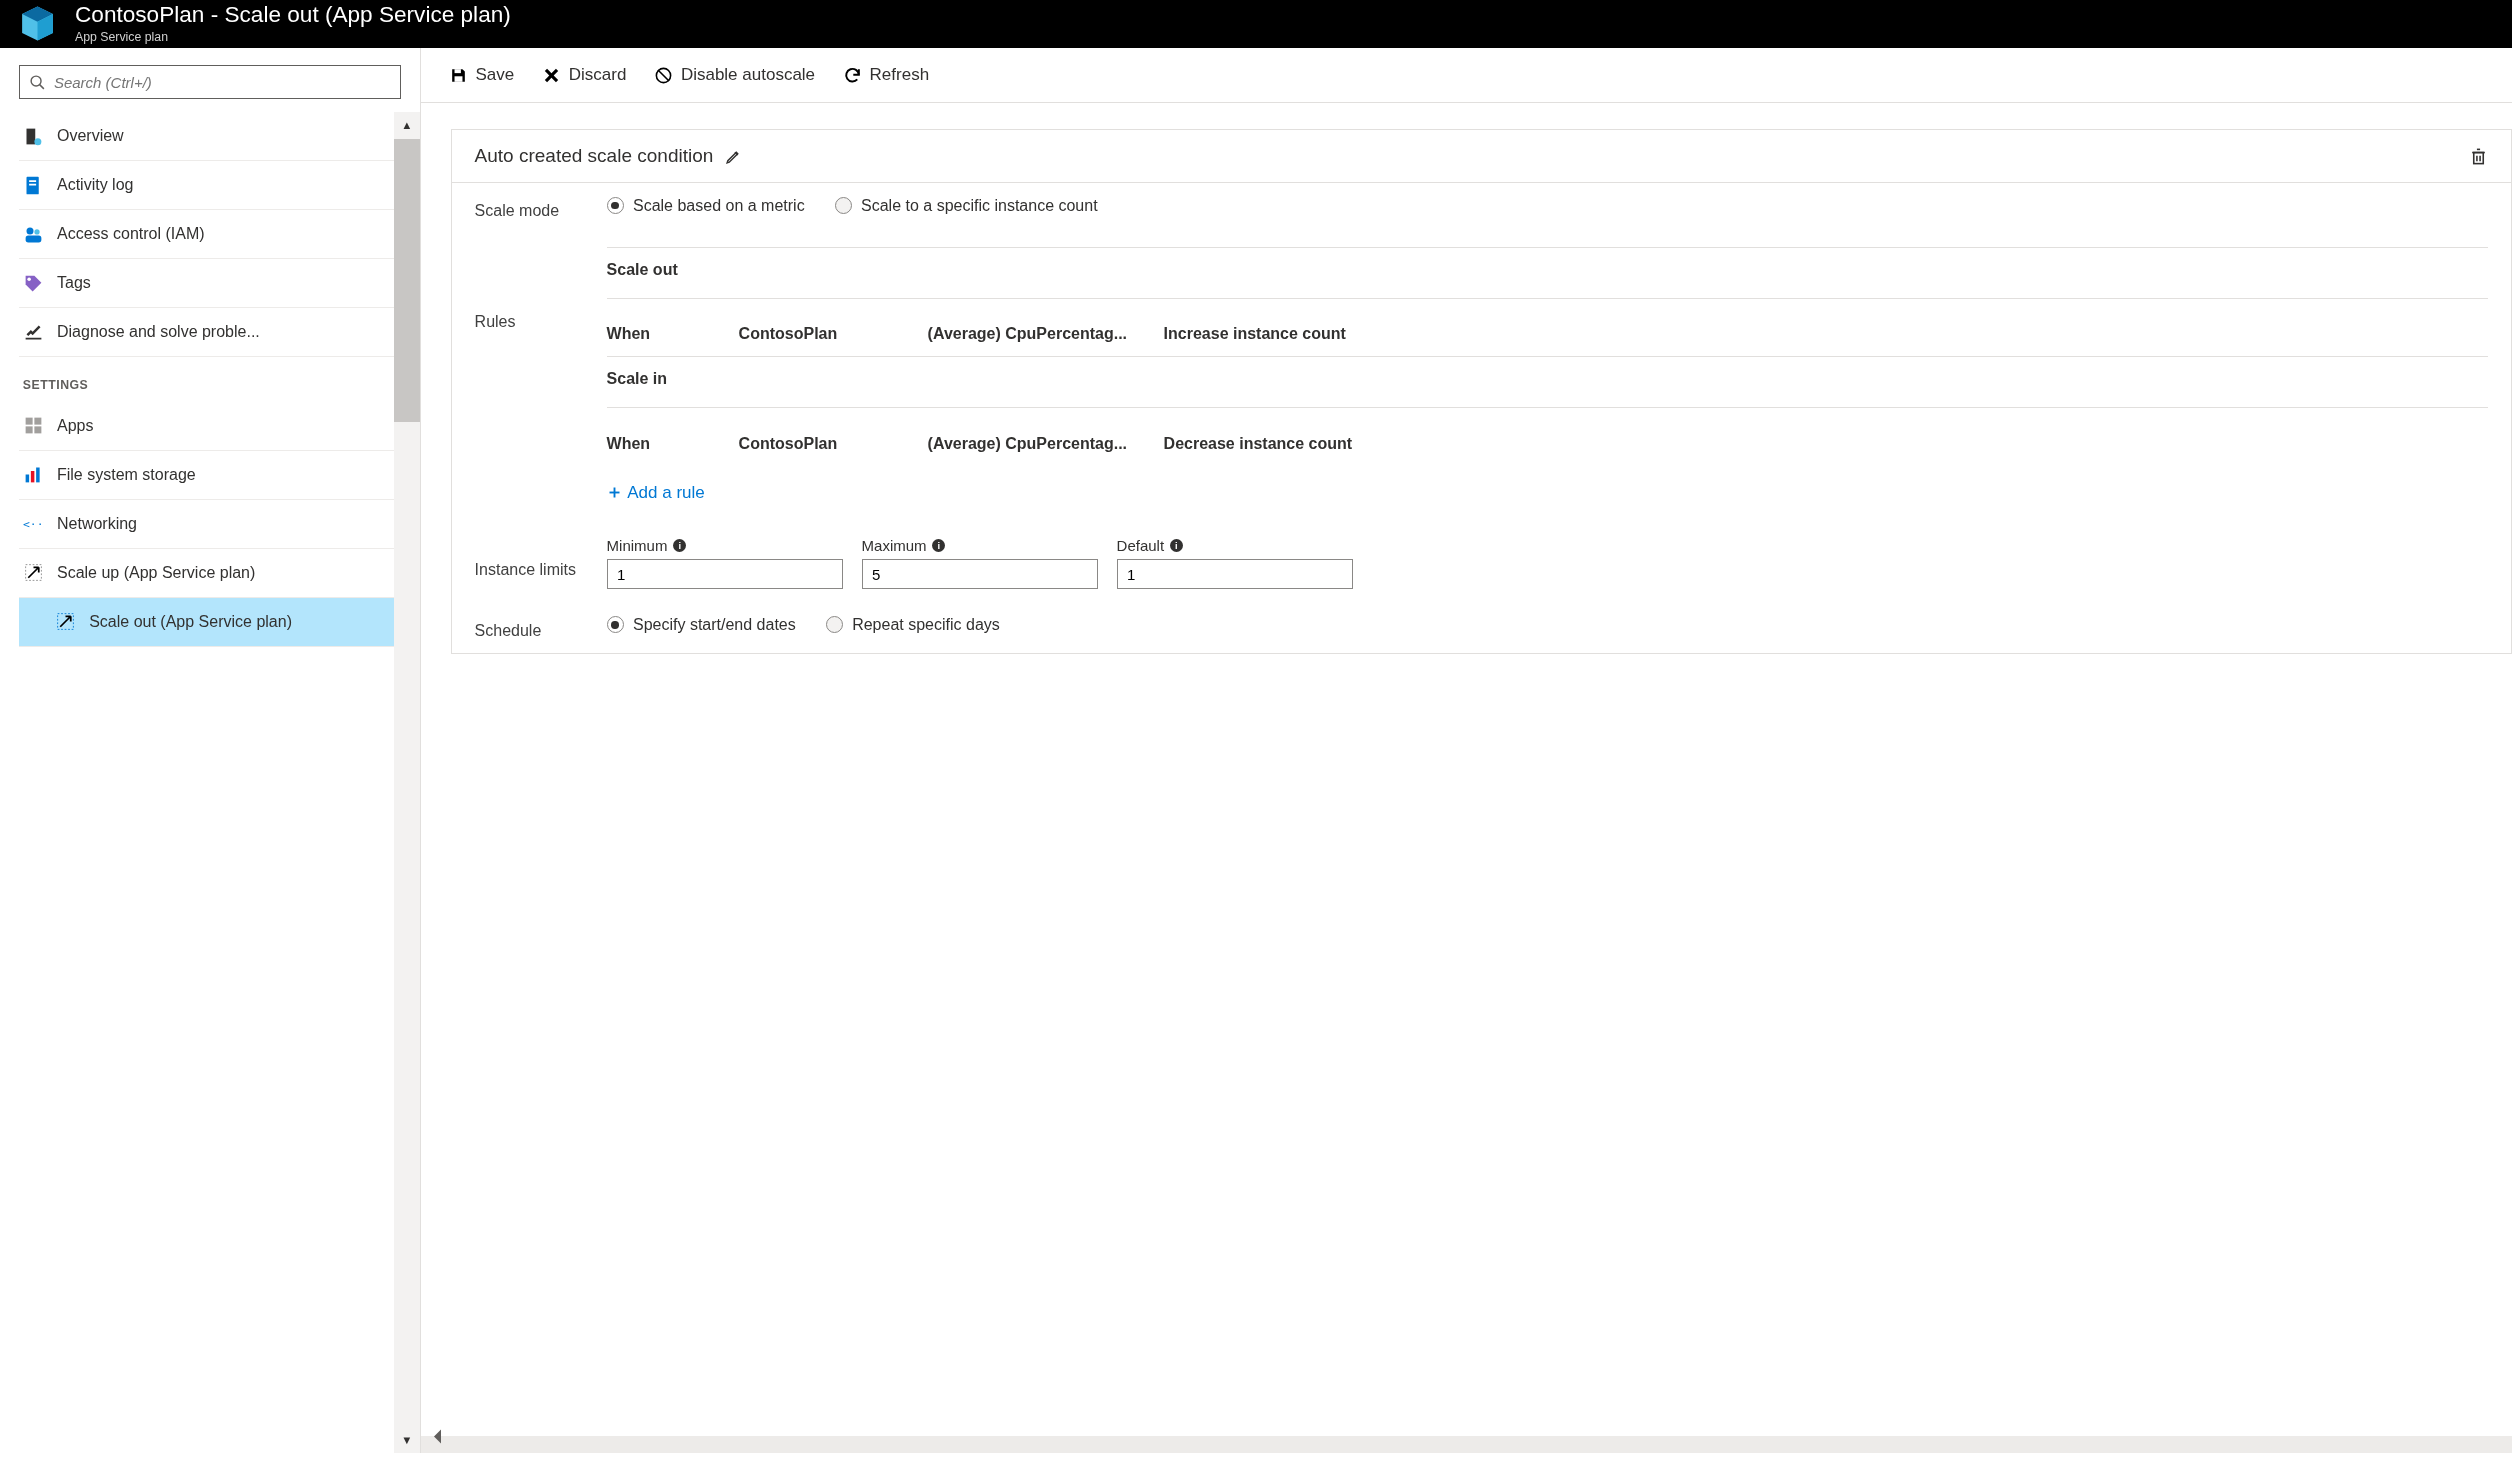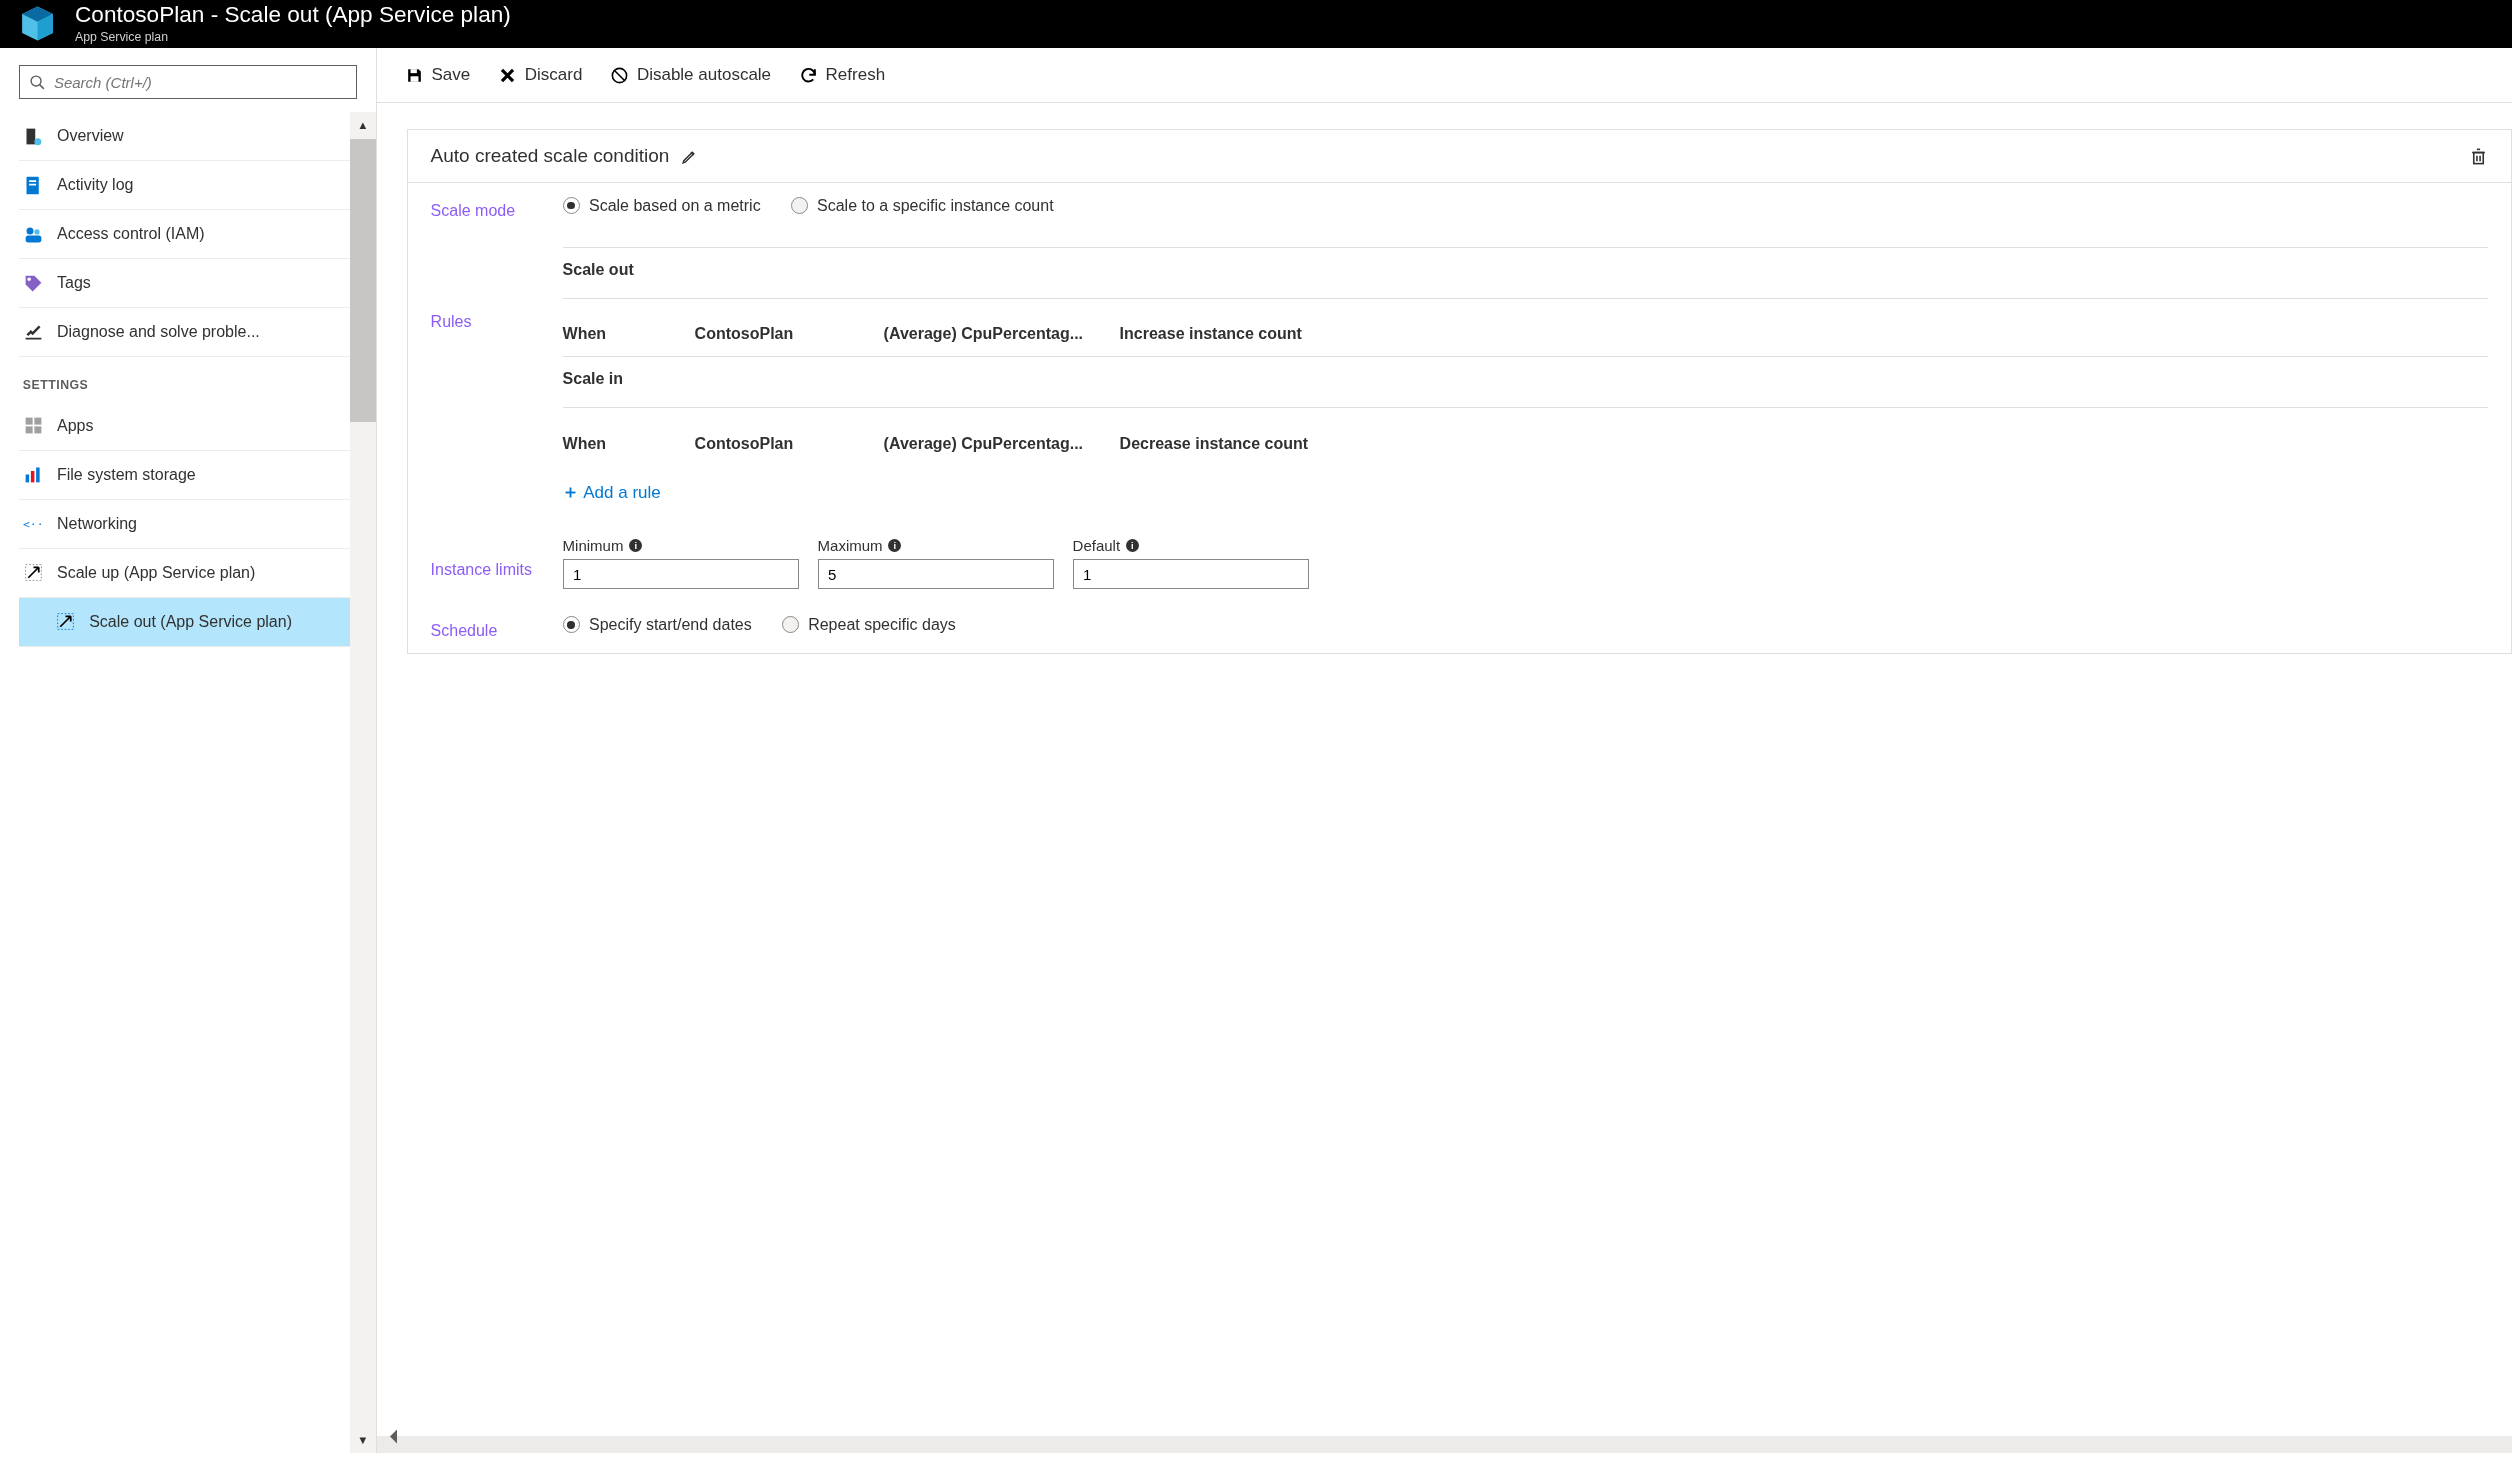--- a/index.html
+++ b/index.html
@@ -23,21 +23,21 @@
     margin-right: 17px;
     flex-shrink:0;
   }
   .header-texts { display:flex; flex-direction:column; }
   .header-title { font-size: 22.6px; font-weight: 400; color:#fff; }
   .header-subtitle { font-size: 12.3px; color: #d0d0d0; margin-top:1.9px; }
 
   .body-wrap { display:flex; height: calc(100vh - 64px); }
 
   .sidebar {
-    width: 377px;
+    width: 421px;
     border-right: 0.9px solid #e1dfdd;
     display:flex;
     flex-direction:column;
     padding-top: 17px;
     position:relative;
   }
   .search-wrap { padding: 0 19px 13.2px 19px; }
   .search-box {
     display:flex; align-items:center;
     border:0.9px solid #605e5c;
@@ -94,21 +94,21 @@
   }
   .card-hdr {
     display:flex; align-items:center; justify-content:space-between;
     padding: 15px 22.6px;
     border-bottom:0.9px solid #e1dfdd;
   }
   .card-title { font-size:19px; display:flex; align-items:center; gap:11.3px;}
   .trash-icon { width:19px; height:21px; }
 
   .form-row { display:flex; padding: 13.2px 22.6px; align-items:flex-start; }
-  .form-label { width: 132px; color:#8b5cf6; font-size:16px; padding-top:5.7px; flex-shrink:0;}
+  .form-label { width: 132px; color:#404040; font-size:16px; padding-top:5.7px; flex-shrink:0;}
   .form-body { flex:1; }
 
   .radio-row { display:flex; align-items:center; gap:30px; flex-wrap:wrap;}
   .radio-opt { display:flex; align-items:center; gap:9.4px; font-size:16px; cursor:pointer;}
   .radio-dot {
     width:17px; height:17px; border-radius:50%;
     border:0.9px solid #8a8886; background:#fff; position:relative; flex-shrink:0;
   }
   .radio-dot.on::after{
     content:""; position:absolute; inset:3.8px; border-radius:50%; background:#323130;

